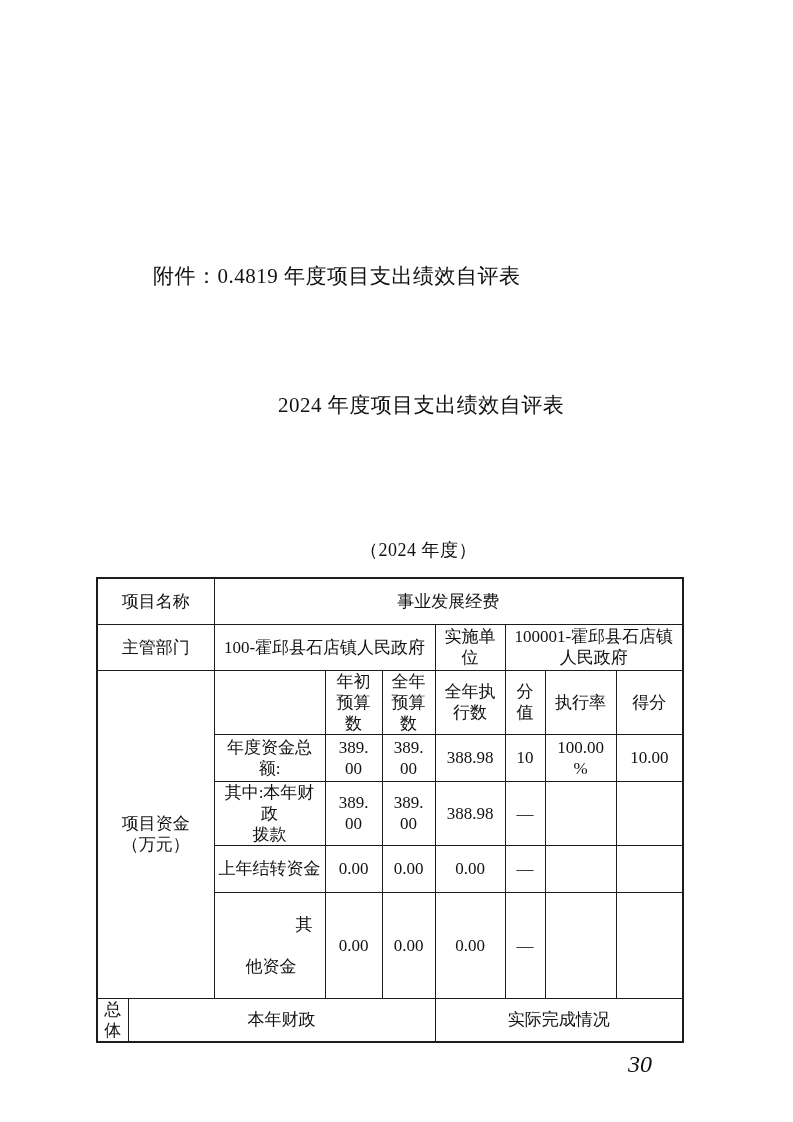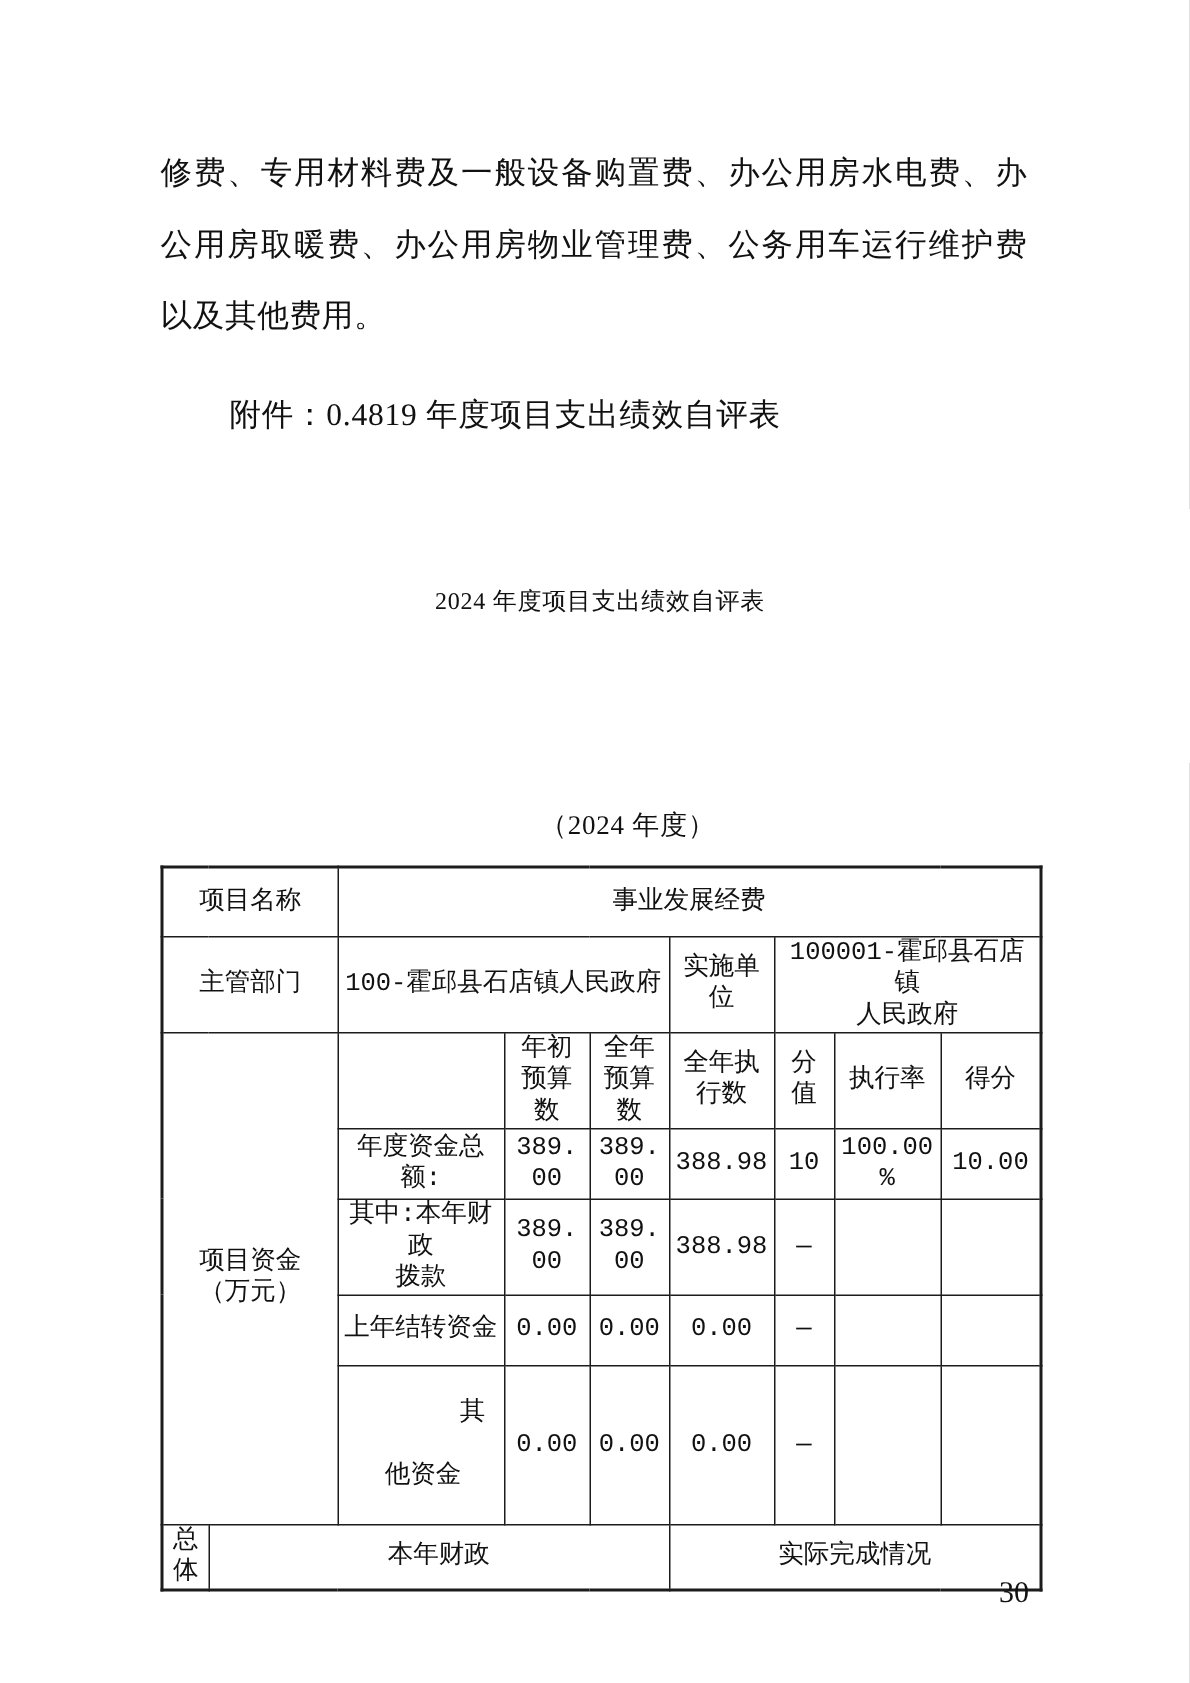--- a/index.html
+++ b/index.html
@@ -24,37 +24,36 @@
     position:absolute;left:107px;top:92px;width:578px;
     font-size:21px;line-height:47.5px;letter-spacing:0.5px;
     text-align:justify;
   }
   .attachment{
     position:absolute;left:153px;top:262px;
     font-size:21px;line-height:28px;letter-spacing:0.5px;
   }
   .attachment .att-label{font-weight:normal;}
   .doc-title{
-    position:absolute;left:290px;top:391px;
-    font-size:16px;letter-spacing:0.5px;white-space:nowrap;
+    position:absolute;left:278px;top:391px;
+    font-size:21px;letter-spacing:0.5px;white-space:nowrap;
   }
   .table-title{
     position:absolute;left:346px;top:502px;
     font-size:21px;letter-spacing:1px;white-space:nowrap;
   }
   .table-subtitle{
     position:absolute;left:360px;top:538px;
     font-size:18px;letter-spacing:0.5px;white-space:nowrap;
   }
   table.eval{
-    position:absolute;left:107px;top:577px;
+    position:absolute;left:96px;top:577px;
     width:588px;
     border-collapse:collapse;table-layout:fixed;
     border:2px solid var(--border);
-    font-family:Liberation Mono, monospace;
   }
   table.eval td{
     border:1px solid var(--border);
     text-align:center;vertical-align:middle;
     font-size:17px;line-height:21px;
     padding:0 2px;
     white-space:pre-line;
     overflow:hidden;
   }
   tr.rh1{height:46px}
@@ -68,30 +67,30 @@
   td.big{font-size:18px;}
   td.bb2{border-bottom-width:2px;}
   td.label-cell{font-size:16px;}
   td.nowrap{white-space:nowrap;padding:0 1px;}
   td.stub{font-size:17px;line-height:22px;}
   td.overall-stub{font-size:17px;line-height:19px;padding:0;}
   td.other-cell{padding:0;font-size:16px;line-height:20px;}
   .ol-top{text-align:right;padding-right:10px;}
   .ol-bottom{text-align:center;padding-left:3px;}
   .page-number{
-    position:absolute;left:666px;top:1051px;
-    font-size:20px;
+    position:absolute;left:628px;top:1051px;
+    font-size:24px;
+    font-style:italic;
   }
 </style>
 </head>
 <body>
 
 <div class="page">
 
-  <div class="para">修费、专用材料费及一般设备购置费、办公用房水电费、办公用房取暖费、办公用房物业管理费、公务用车运行维护费以及其他费用。</div>
 
   <div class="attachment">
     <span class="att-label">附件：</span><span>0.4819 年度项目支出绩效自评表</span>
   </div>
 
   <div class="doc-title">2024 年度项目支出绩效自评表</div>
 
   <div class="table-subtitle">（2024 年度）</div>
 
   <table class="eval">

